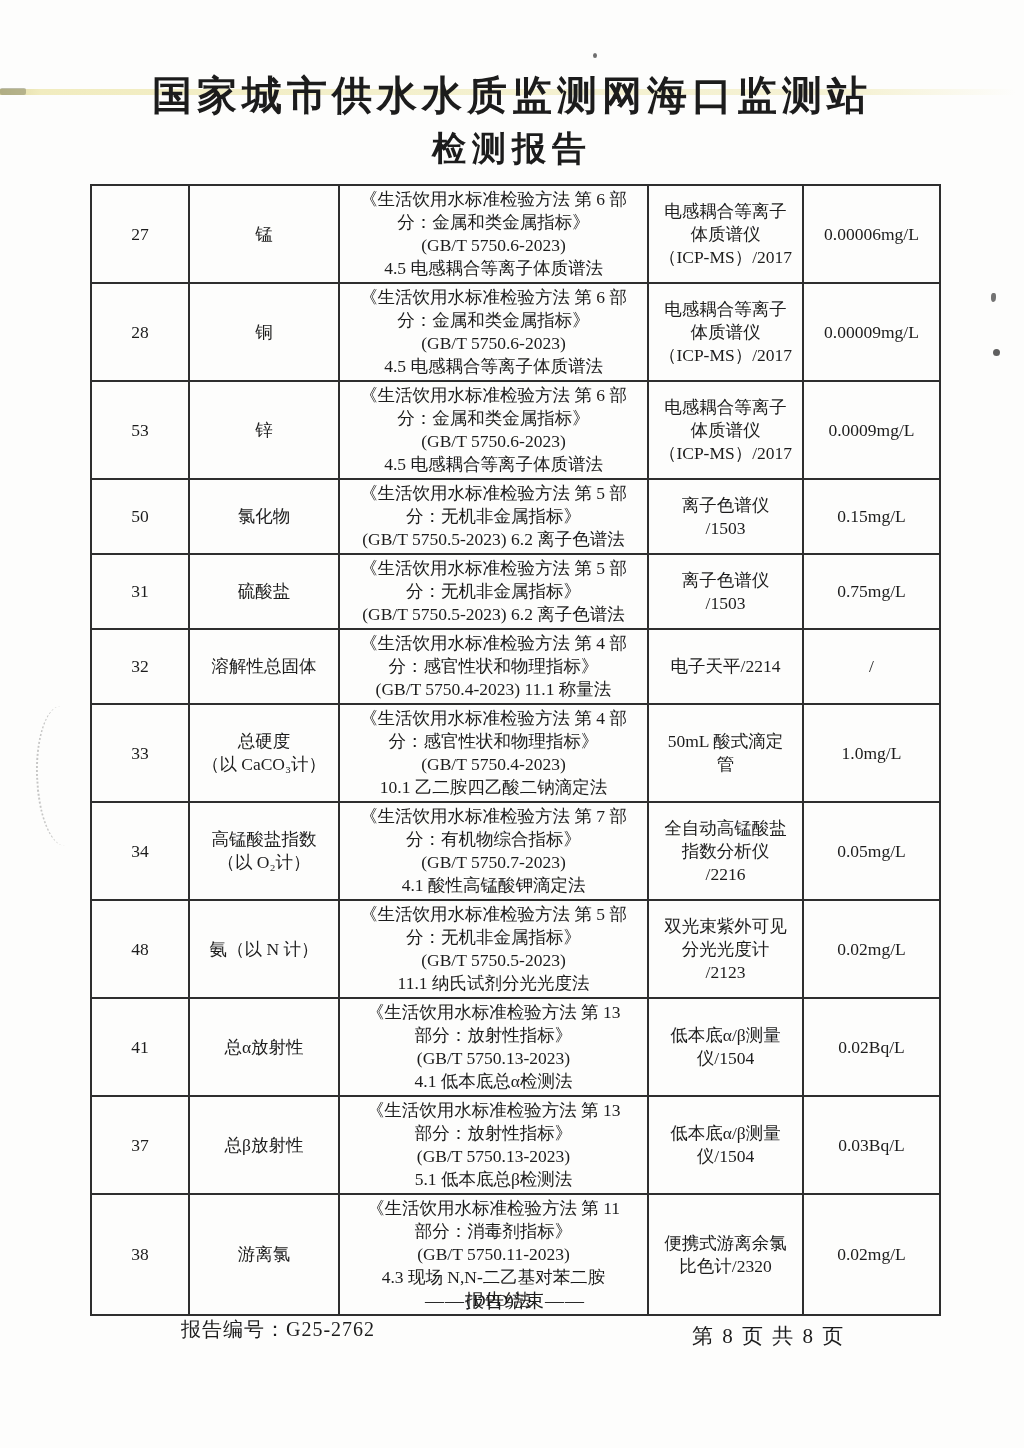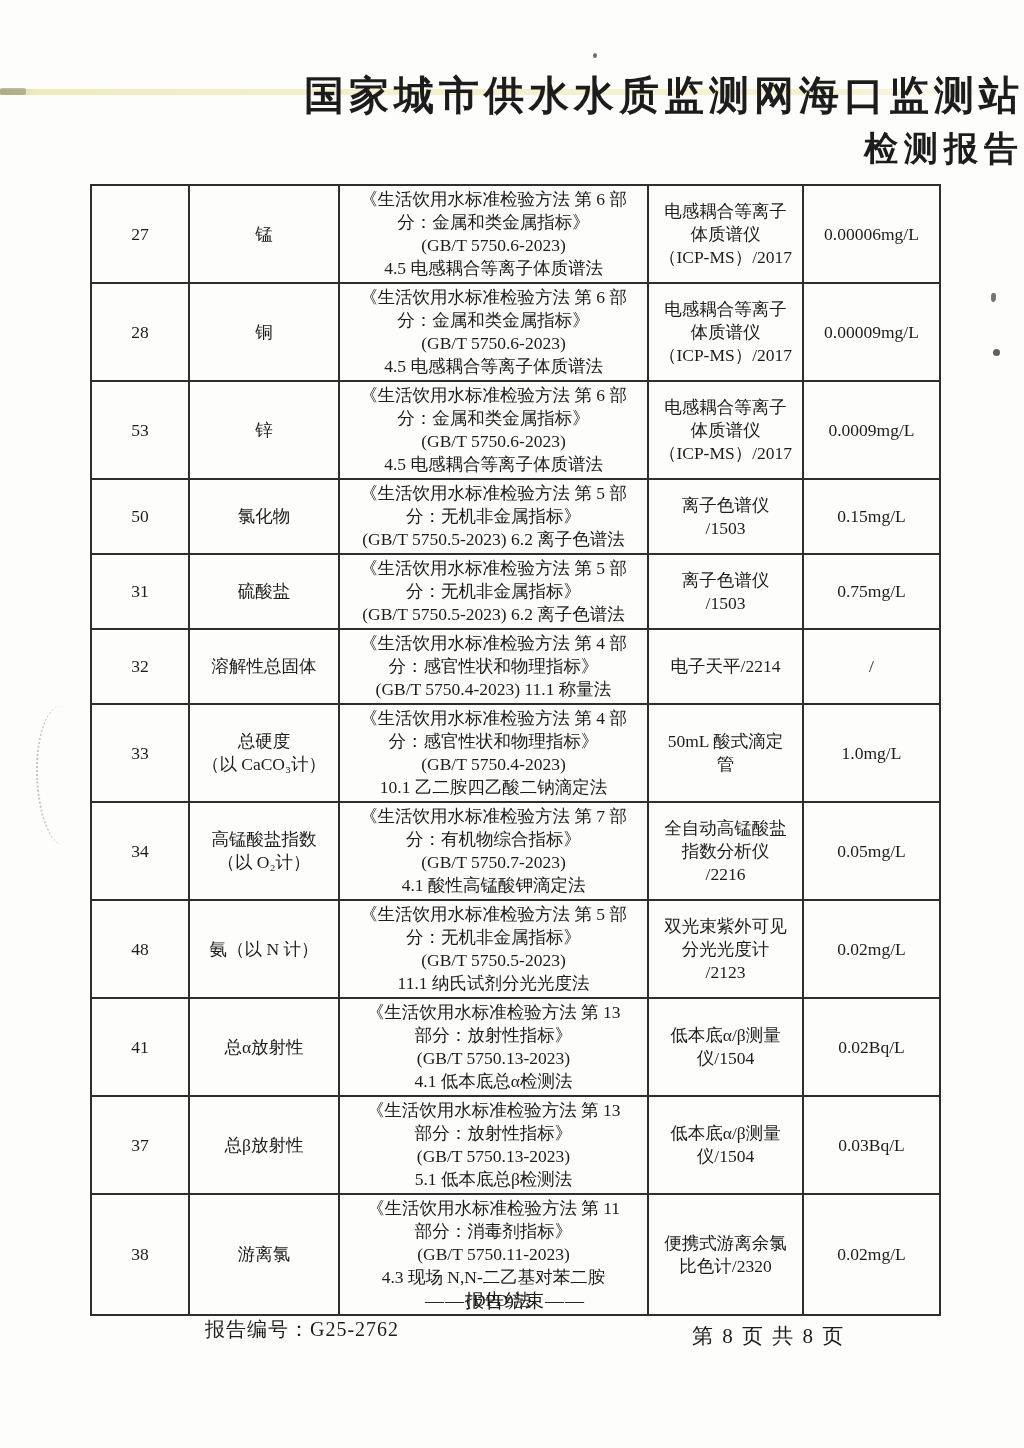--- a/index.html
+++ b/index.html
@@ -30,21 +30,21 @@
   .speck-1{position:absolute;left:991px;top:293px;width:5px;height:9px;background:#5a5a5a;border-radius:50% 40% 60% 50%;opacity:.85;}
   .speck-2{position:absolute;left:993px;top:349px;width:7px;height:7px;background:#4e4e4e;border-radius:50%;opacity:.9;}
   .pencil-arc{
     position:absolute;left:36px;top:706px;width:52px;height:140px;
     border:none;border-left:2px dotted rgba(130,130,130,.45);
     border-radius:50%/50%;
     transform:rotate(-2deg);
   }
 
   
-  .title-block{position:absolute;top:72px;left:0;width:1024px;text-align:right;z-index:2;}
+  .title-block{position:absolute;top:72px;left:0;width:1024px;text-align:center;z-index:2;}
   .title-line1{
     font-size:40px;font-weight:bold;letter-spacing:5px;
     line-height:48px;white-space:nowrap;
   }
   .title-line2{
     font-size:34px;font-weight:bold;letter-spacing:6px;
     line-height:40px;margin-top:9px;
   }
 
   
@@ -67,21 +67,21 @@
   col.c-inst{width:155px;}
   col.c-result{width:137px;}
 
   
   .end-note{
     position:absolute;top:1288px;left:0;width:1010px;
     text-align:center;font-size:19px;letter-spacing:1px;z-index:2;
   }
   .report-no{
     position:absolute;left:181px;top:1316px;
-    font-size:20px;letter-spacing:1px;z-index:2;margin-left:24px;
+    font-size:20px;letter-spacing:1px;z-index:2;
   }
   .page-info{
     position:absolute;left:692px;top:1322px;
     font-size:21px;letter-spacing:2px;z-index:2;
   }
 </style>
 </head>
 <body>
 
 <div class="page">

